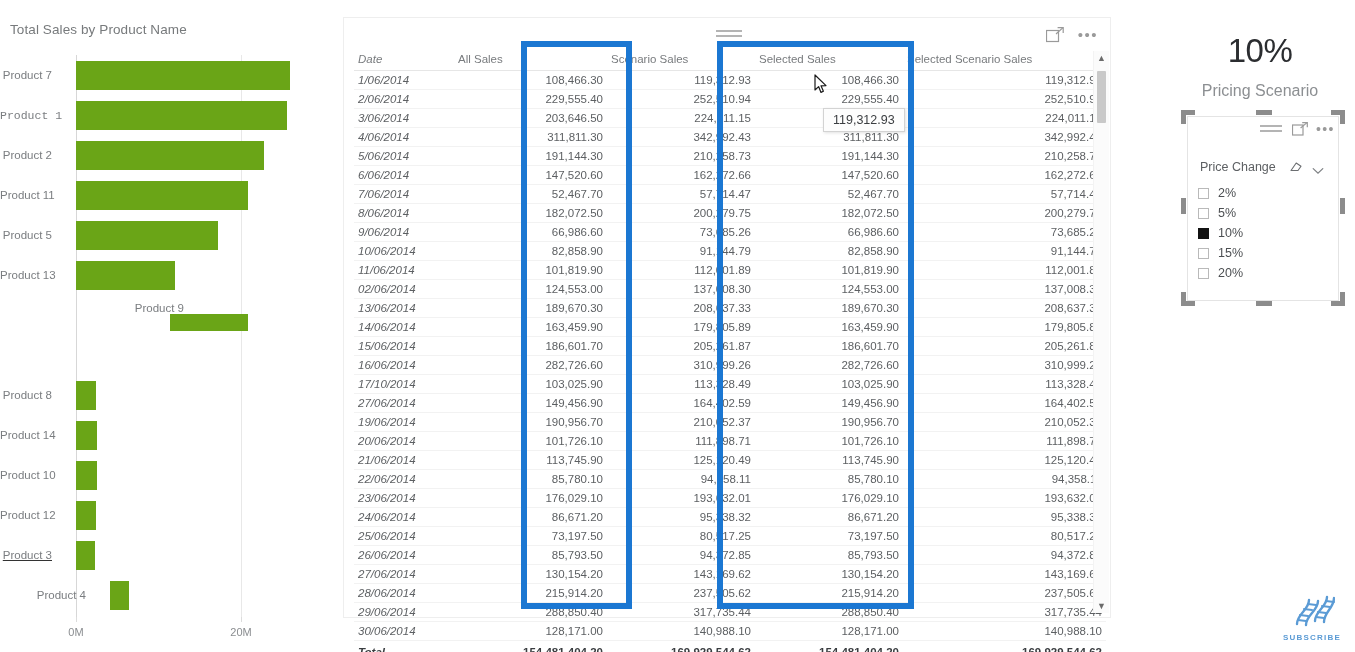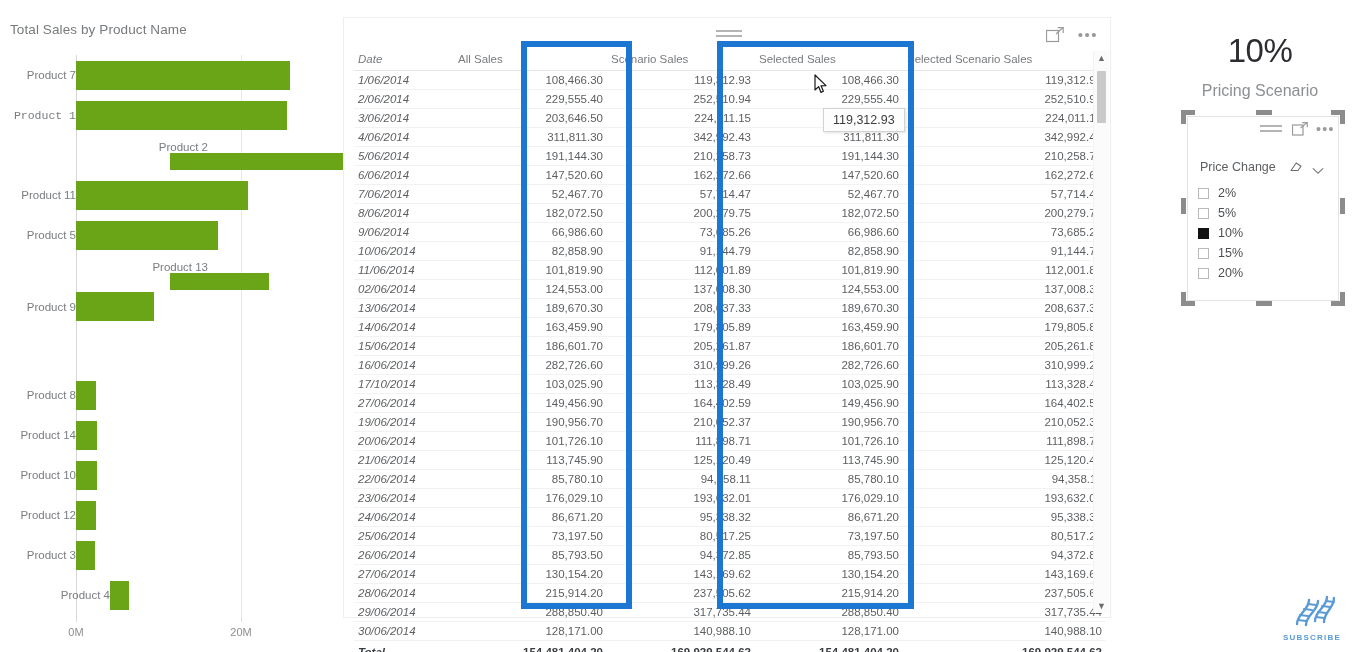--- a/index.html
+++ b/index.html
@@ -41,21 +41,21 @@
     left: 0;
     width: 340px;
     display: flex;
     align-items: center;
   }
   .bar-cat-label {
     width: 76px;
     text-align: right;
     font-size: 11.5px;
     color: #7a7d80;
-    padding-right: 0;
+    padding-right: 24px;
     box-sizing: border-box;
     white-space: nowrap;
   }
   .bar-track {
     position: relative;
     flex: 1;
     height: 100%;
   }
   .bar-fill {
     position: absolute;
@@ -360,45 +360,45 @@
         <div class="bar-track">
           <div class="bar-fill" style="width: 213.675px; background: rgb(106, 165, 23);"></div>
         </div>
       </div>
       <div class="bar-row" style="top: 45.5px; height: 29px; font-family: Liberation Mono, monospace;">
         <div class="bar-cat-label">Product 1</div>
         <div class="bar-track">
           <div class="bar-fill" style="width: 211.2px; background: rgb(106, 165, 23);"></div>
         </div>
       </div>
-      <div class="bar-row" style="top: 85.5px; height: 29px; flex-direction: column;">
+      <div class="bar-row" style="top: 85.5px; height: 29px;">
         <div class="bar-cat-label">Product 2</div>
         <div class="bar-track">
           <div class="bar-fill" style="width: 188.1px; background: rgb(106, 165, 23);"></div>
         </div>
       </div>
       <div class="bar-row" style="top: 125.5px; height: 29px;">
         <div class="bar-cat-label">Product 11</div>
         <div class="bar-track">
           <div class="bar-fill" style="width: 171.6px; background: rgb(106, 165, 23);"></div>
         </div>
       </div>
       <div class="bar-row" style="top: 165.5px; height: 29px;">
         <div class="bar-cat-label">Product 5</div>
         <div class="bar-track">
           <div class="bar-fill" style="width: 141.9px; background: rgb(106, 165, 23);"></div>
         </div>
       </div>
-      <div class="bar-row" style="top: 205.5px; height: 29px; flex-direction: column;">
+      <div class="bar-row" style="top: 205.5px; height: 29px;">
         <div class="bar-cat-label">Product 13</div>
         <div class="bar-track">
           <div class="bar-fill" style="width: 99px; background: rgb(106, 165, 23);"></div>
         </div>
       </div>
-      <div class="bar-row" style="top: 237px; height: 29px;">
+      <div class="bar-row" style="top: 247px; height: 29px; flex-direction: column;">
         <div class="bar-cat-label">Product 9</div>
         <div class="bar-track">
           <div class="bar-fill" style="width: 77.55px; background: rgb(106, 165, 23);"></div>
         </div>
       </div>
       <div class="bar-row" style="top: 325.5px; height: 29px;">
         <div class="bar-cat-label">Product 8</div>
         <div class="bar-track">
           <div class="bar-fill" style="width: 19.8px; background: rgb(106, 165, 23);"></div>
         </div>
@@ -414,21 +414,21 @@
         <div class="bar-track">
           <div class="bar-fill" style="width: 20.625px; background: rgb(106, 165, 23);"></div>
         </div>
       </div>
       <div class="bar-row" style="top: 445.5px; height: 29px;">
         <div class="bar-cat-label">Product 12</div>
         <div class="bar-track">
           <div class="bar-fill" style="width: 19.8px; background: rgb(106, 165, 23);"></div>
         </div>
       </div>
-      <div class="bar-row" style="top: 485.5px; height: 29px;">
+      <div class="bar-row" style="top: 485.5px; height: 29px; text-decoration: underline;">
         <div class="bar-cat-label">Product 3</div>
         <div class="bar-track">
           <div class="bar-fill" style="width: 18.975px; background: rgb(106, 165, 23);"></div>
         </div>
       </div>
       <div class="bar-row" style="top: 525.5px; height: 29px; margin-left: 34px;">
         <div class="bar-cat-label">Product 4</div>
         <div class="bar-track">
           <div class="bar-fill" style="width: 18.975px; background: rgb(106, 165, 23);"></div>
         </div>

